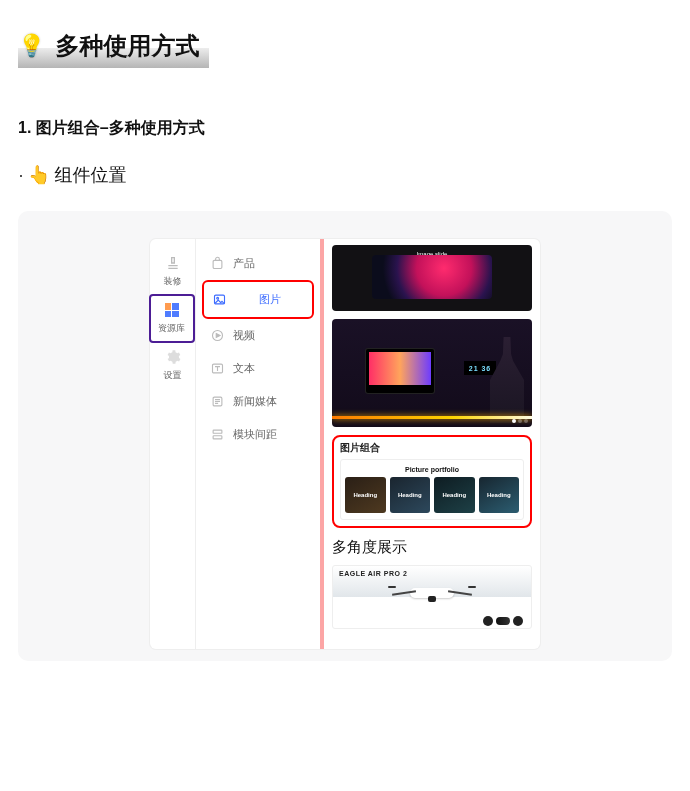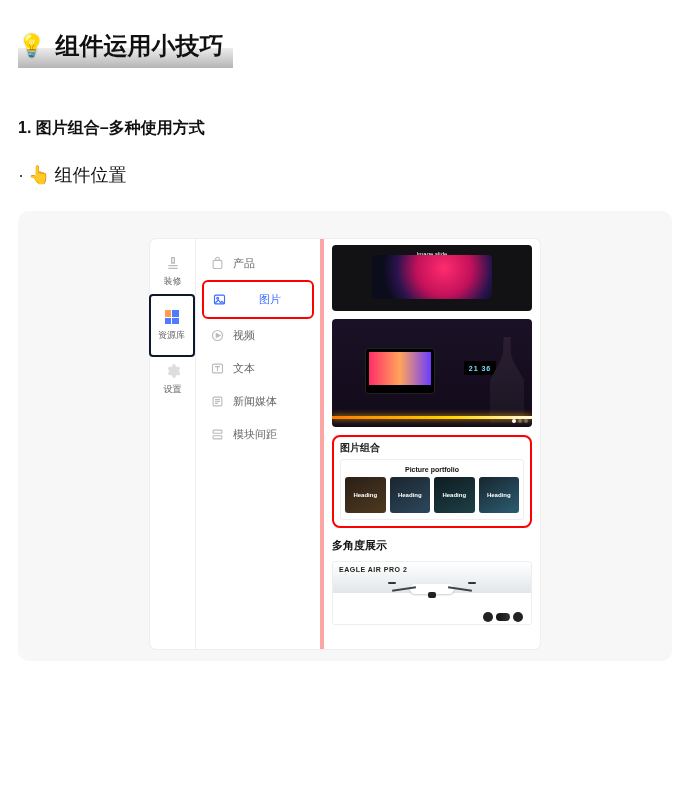--- a/index.html
+++ b/index.html
@@ -66,24 +66,24 @@
   .side-item {
     width: 40px;
     display: flex;
     flex-direction: column;
     align-items: center;
     gap: 4px;
     padding: 6px 0;
   }
   .side-item.selected {
     width: 46px;
-    border: 2px solid #0f172a;
+    border: 2px solid #4c1d95;
     border-radius: 4px;
     margin-left: -2px;
-    padding: 13px 0;
+    padding: 6px 0;
   }
   .side-label { font-size: 9px; color: #666; }
   .side-icon { width: 16px; height: 16px; display:flex; align-items:center; justify-content:center; font-size: 14px; color:#bbb; }
   .icon-grid {
     width:14px;height:14px;display:grid;grid-template-columns:1fr 1fr;grid-template-rows:1fr 1fr;gap:1px;
   }
   .icon-grid span { background:#4f7cff; }
   .icon-grid span:nth-child(1){background:#ff9b4f;}
   
   .menu {
@@ -183,21 +183,21 @@
   .portfolio-row .pcard {
     flex:1; height:36px; border-radius:3px; position:relative;
     display:flex;flex-direction:column;align-items:center;justify-content:center;
     color:#fff;font-size:5px;text-align:center;padding:2px;
   }
   .pc1{background:linear-gradient(150deg,#2a1f16 0%, #4b371f 90%);}
   .pc2{background:linear-gradient(150deg,#1a252f 0%, #2b4558 90%);}
   .pc3{background:linear-gradient(150deg,#0e1c22 0%, #1c3d43 90%);}
   .pc4{background:linear-gradient(150deg,#172630 0%, #2a586b 90%);}
   .pcard b{font-size:6px;display:block;margin-bottom:1px;}
-  .angle-title { font-size: 11px; font-weight:700; margin-top:2px; }
+  .angle-title { font-size: 15px; font-weight:400; margin-top:2px; }
   .angle-thumb {
     height:64px; border-radius:3px; border:1px solid #eee;
     background: linear-gradient(180deg,#fff 0%, #e1e6ea 50%, #fff 50%, #fff 100%);
     position:relative; overflow:hidden;
   }
   .angle-brand {
     position:absolute; top:4px; left:6px;
     font-size:7px; font-weight:700; color:#222; letter-spacing:.5px;
   }
   .drone-body {
@@ -221,21 +221,21 @@
   .mi-icon{display:inline-flex;}
 </style>
 </head>
 <body>
 
 
 
 <div class="page-title-wrap">
   <div class="page-title">
     <span class="bulb">💡</span>
-    <span>组件运用小技巧</span>
+    <span>多种使用方式</span>
   </div>
 </div>
 
 <h2 class="section-h">1. 图片组合–多种使用方式</h2>
 
 <div class="loc-line">
   <span class="dot">·</span>
   <span class="pointer">👆</span>
   <span>组件位置</span>
 </div>

